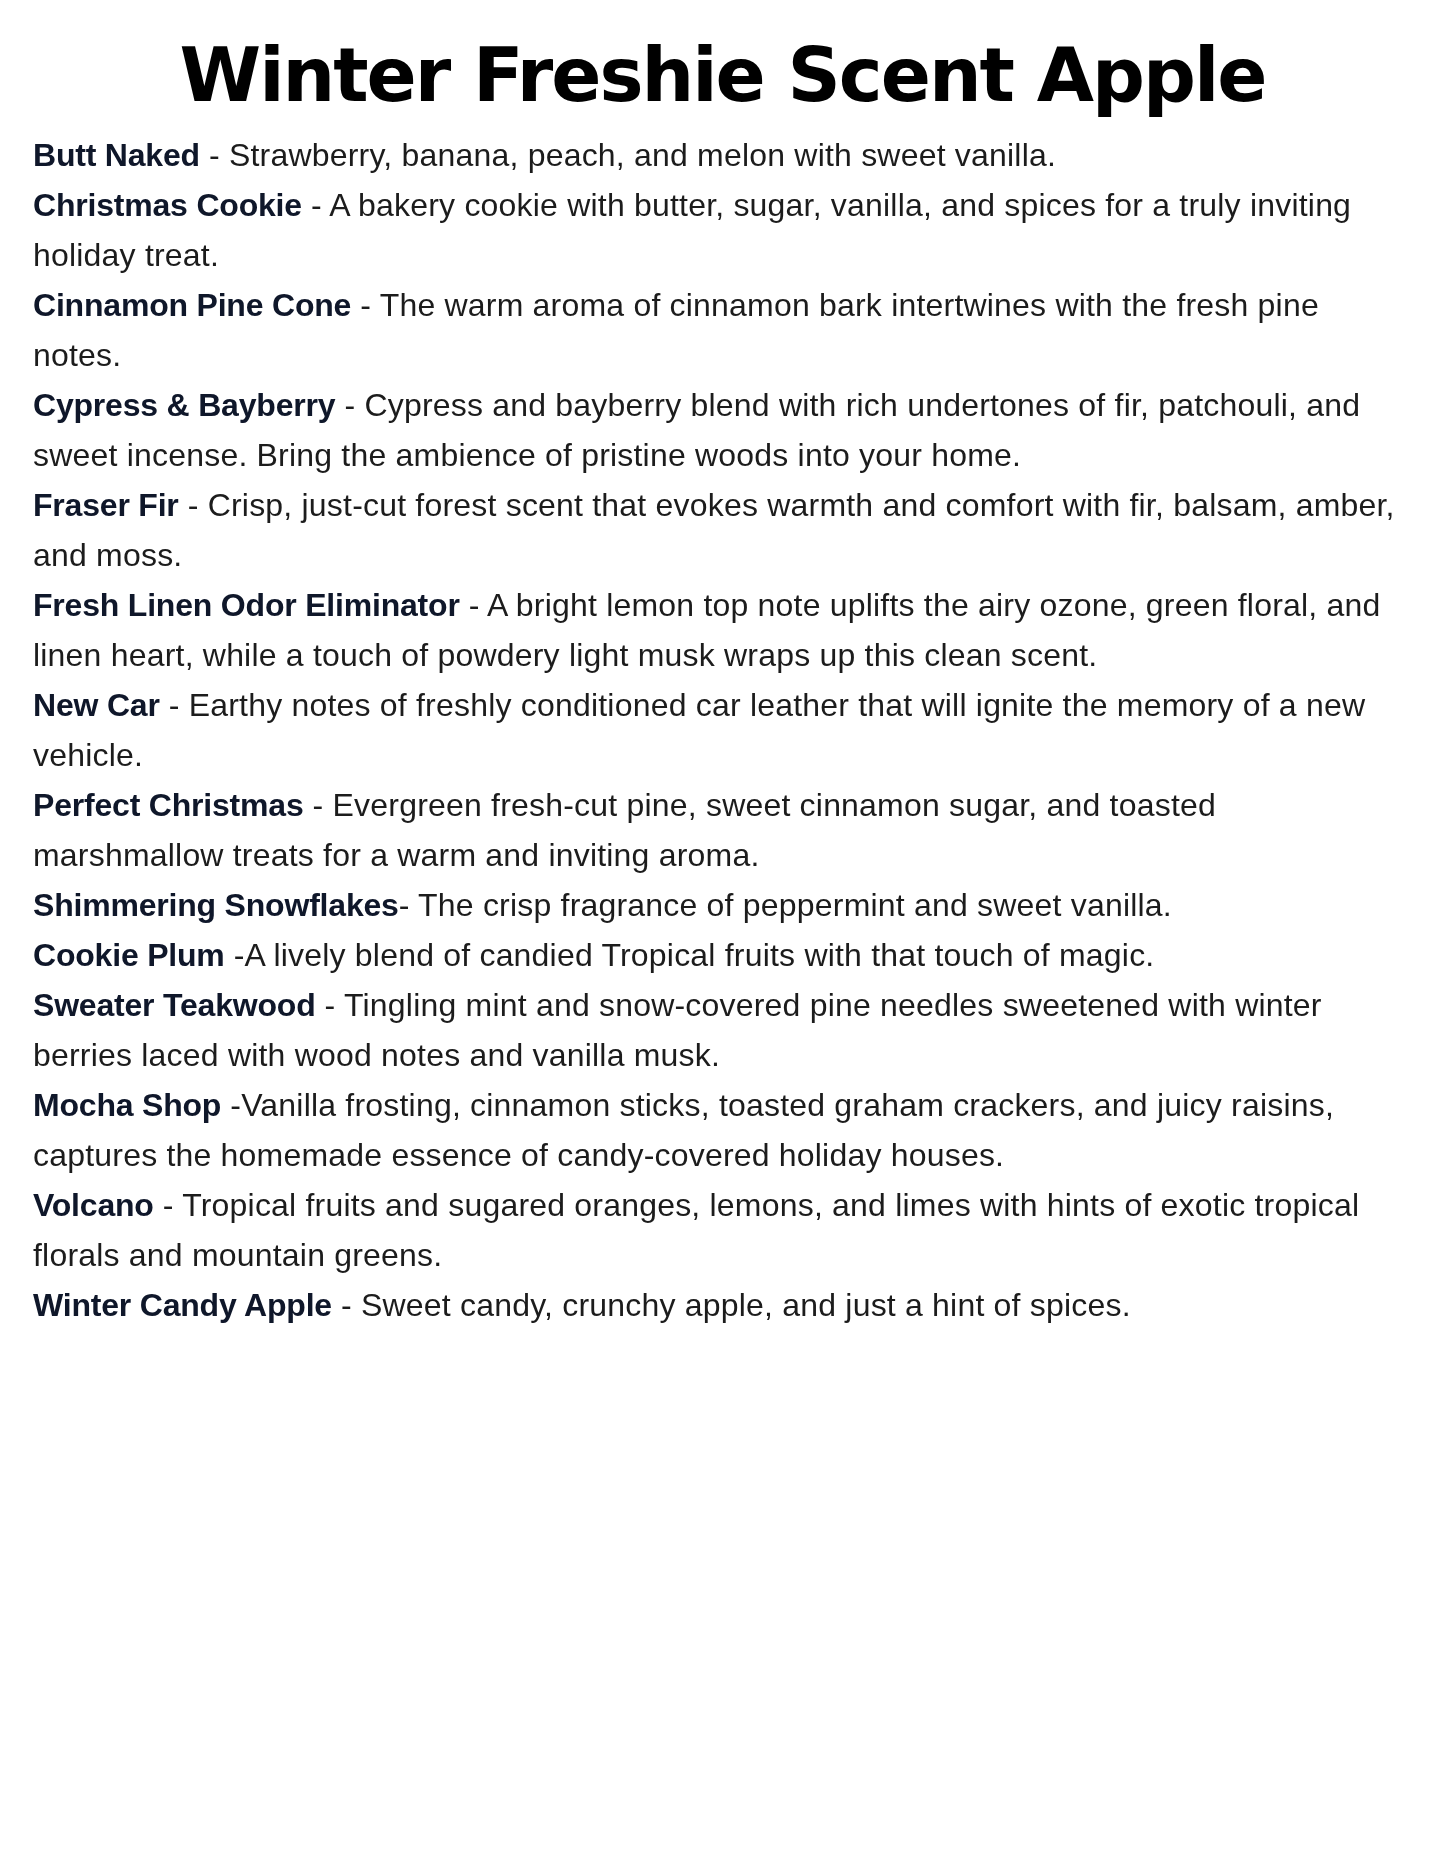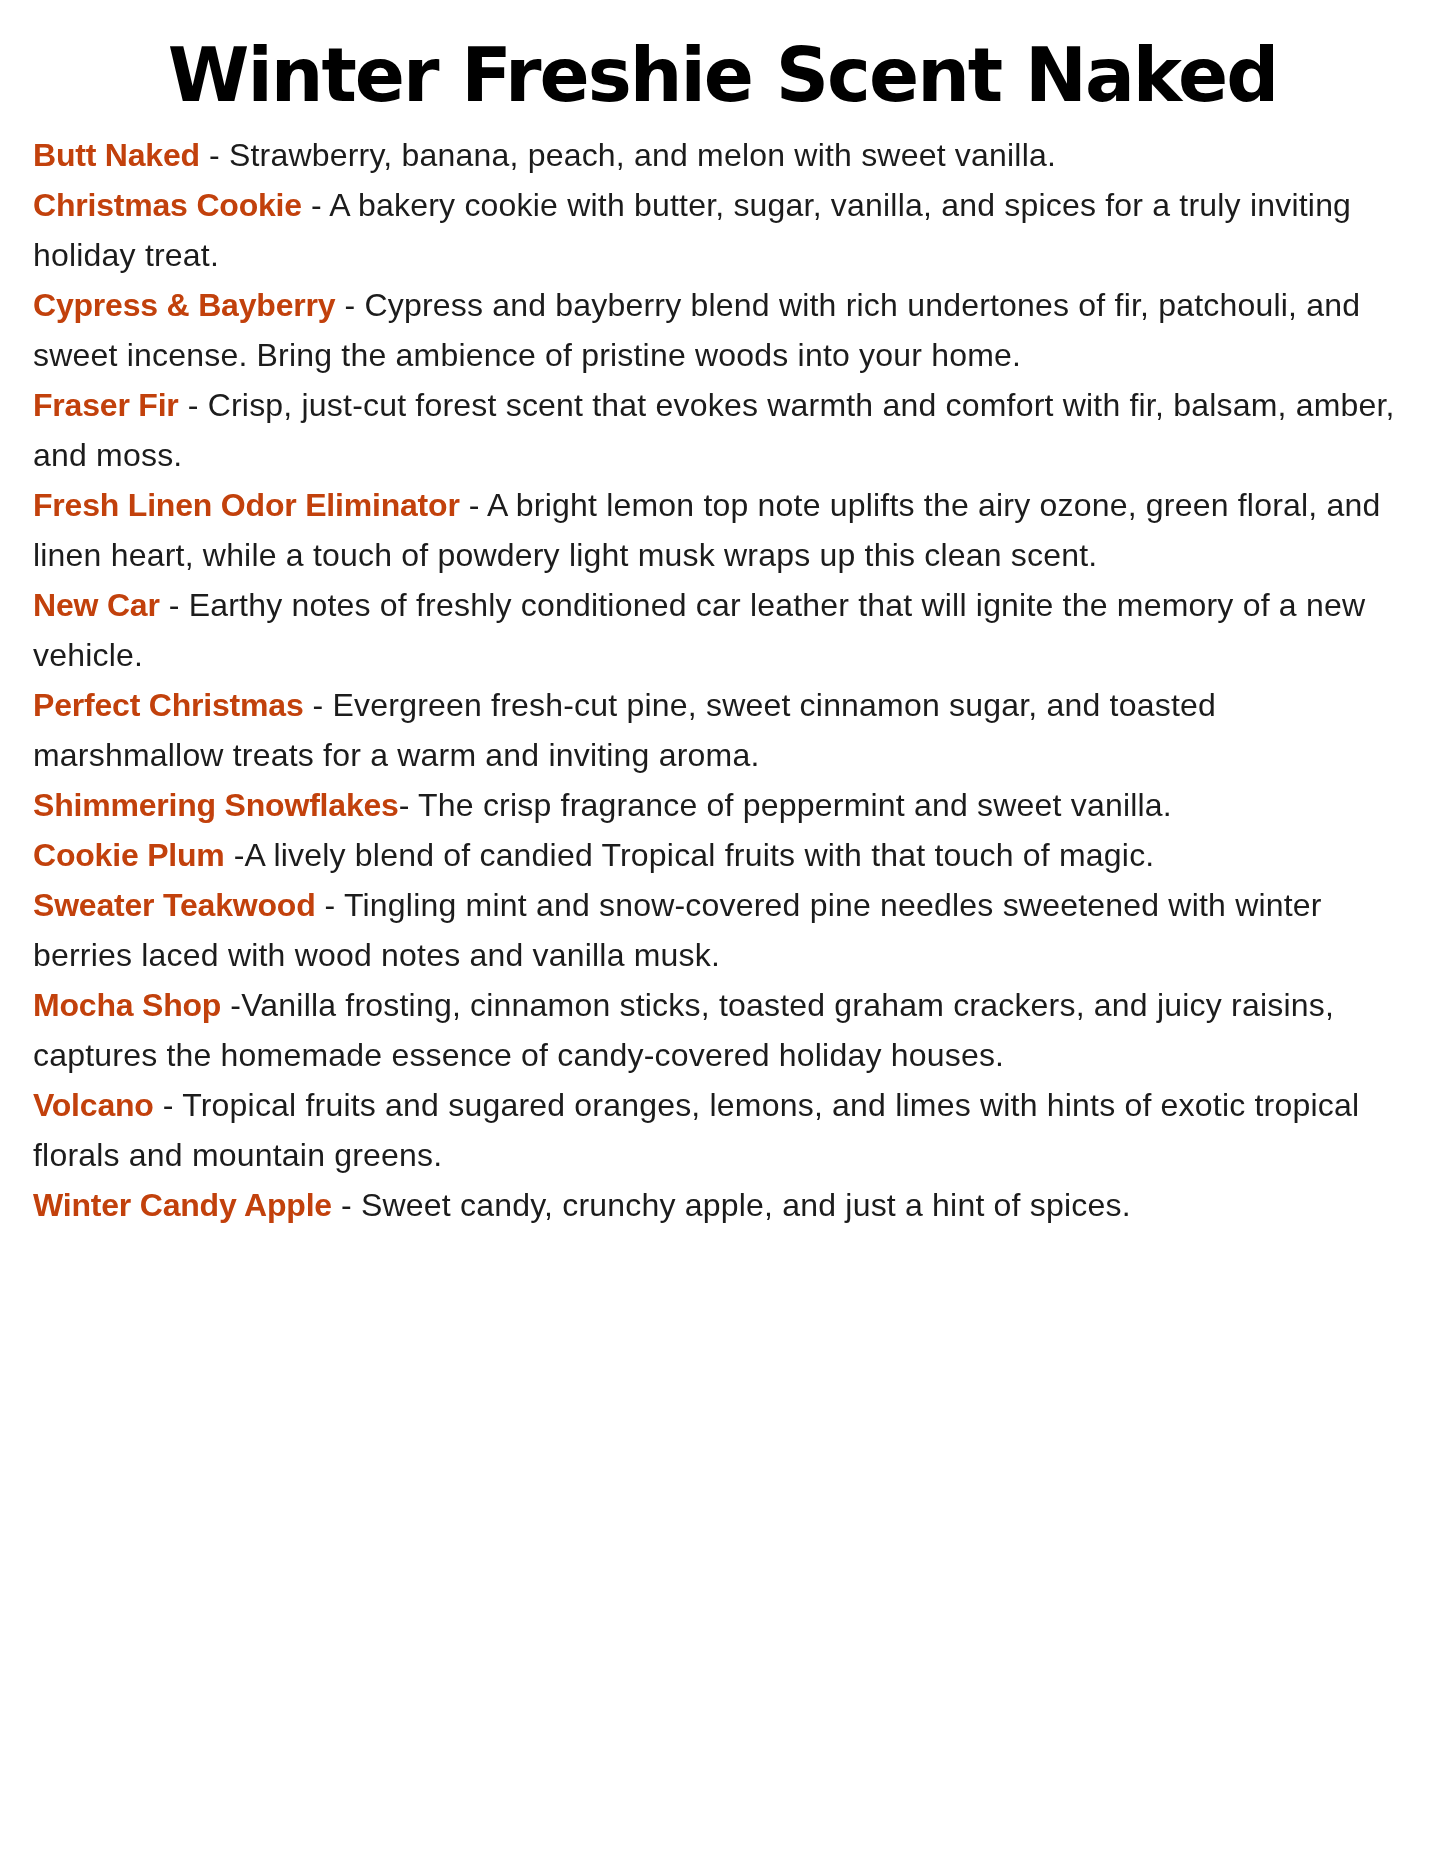--- a/index.html
+++ b/index.html
@@ -39,35 +39,36 @@
     margin: 0;
     padding: 0;
     font-size: 32px;
     line-height: 50px;
     letter-spacing: 0.2px;
     color: #1c1c1c;
     text-align: left;
   }
   .scent .scent-name {
     font-weight: 700;
-    color: #c2410c;
+    color: #0f172a;
     letter-spacing: -0.2px;
   }
   .scent .scent-sep {
     white-space: pre;
   }
 </style>
 </head>
 <body>
 
 <div class="page">
-  <h1 class="page-title">Winter Freshie Scent Naked</h1>
+  <h1 class="page-title">Winter Freshie Scent Apple</h1>
   <div class="scent-list" id="scent-list">
       <p class="scent"><strong class="scent-name">Butt Naked</strong><span class="scent-sep"> - </span><span class="scent-desc">Strawberry, banana, peach, and melon with sweet vanilla.</span></p>
       <p class="scent"><strong class="scent-name">Christmas Cookie</strong><span class="scent-sep"> - </span><span class="scent-desc">A bakery cookie with butter, sugar, vanilla, and spices for a truly inviting holiday treat.</span></p>
+      <p class="scent"><strong class="scent-name">Cinnamon Pine Cone</strong><span class="scent-sep"> - </span><span class="scent-desc">The warm aroma of cinnamon bark intertwines with the fresh pine notes.</span></p>
       <p class="scent"><strong class="scent-name">Cypress &amp; Bayberry</strong><span class="scent-sep"> - </span><span class="scent-desc">Cypress and bayberry blend with rich undertones of fir, patchouli, and sweet incense. Bring the ambience of pristine woods into your home.</span></p>
       <p class="scent"><strong class="scent-name">Fraser Fir</strong><span class="scent-sep"> - </span><span class="scent-desc">Crisp, just-cut forest scent that evokes warmth and comfort with fir, balsam, amber, and moss.</span></p>
       <p class="scent"><strong class="scent-name">Fresh Linen Odor Eliminator</strong><span class="scent-sep"> - </span><span class="scent-desc">A bright lemon top note uplifts the airy ozone, green floral, and linen heart, while a touch of powdery light musk wraps up this clean scent.</span></p>
       <p class="scent"><strong class="scent-name">New Car</strong><span class="scent-sep"> - </span><span class="scent-desc">Earthy notes of freshly conditioned car leather that will ignite the memory of a new vehicle.</span></p>
       <p class="scent"><strong class="scent-name">Perfect Christmas</strong><span class="scent-sep"> - </span><span class="scent-desc">Evergreen fresh-cut pine, sweet cinnamon sugar, and toasted marshmallow treats for a warm and inviting aroma.</span></p>
       <p class="scent"><strong class="scent-name">Shimmering Snowflakes</strong><span class="scent-sep">- </span><span class="scent-desc">The crisp fragrance of peppermint and sweet vanilla.</span></p>
       <p class="scent"><strong class="scent-name">Cookie Plum</strong><span class="scent-sep"> -</span><span class="scent-desc">A lively blend of candied Tropical fruits with that touch of magic.</span></p>
       <p class="scent"><strong class="scent-name">Sweater Teakwood</strong><span class="scent-sep"> - </span><span class="scent-desc">Tingling mint and snow-covered pine needles sweetened with winter berries laced with wood notes and vanilla musk.</span></p>
       <p class="scent"><strong class="scent-name">Mocha Shop</strong><span class="scent-sep"> -</span><span class="scent-desc">Vanilla frosting, cinnamon sticks, toasted graham crackers, and juicy raisins, captures the homemade essence of candy-covered holiday houses.</span></p>
       <p class="scent"><strong class="scent-name">Volcano</strong><span class="scent-sep"> - </span><span class="scent-desc">Tropical fruits and sugared oranges, lemons, and limes with hints of exotic tropical florals and mountain greens.</span></p>

